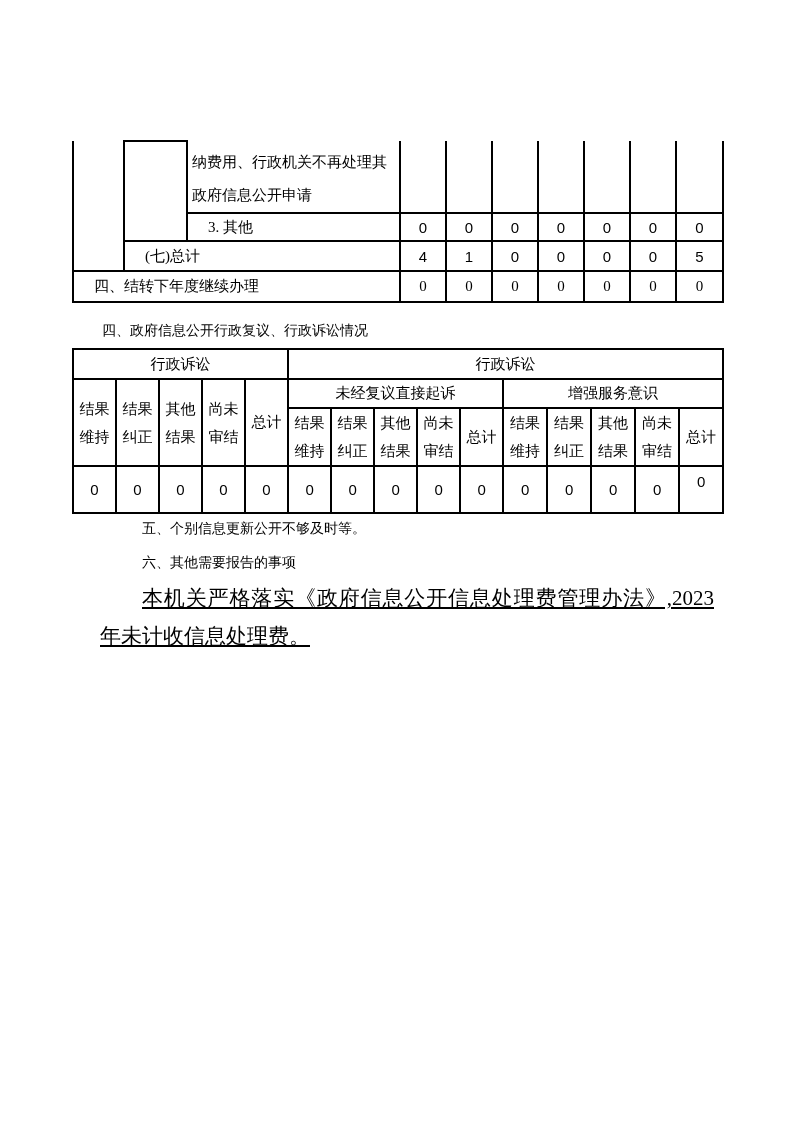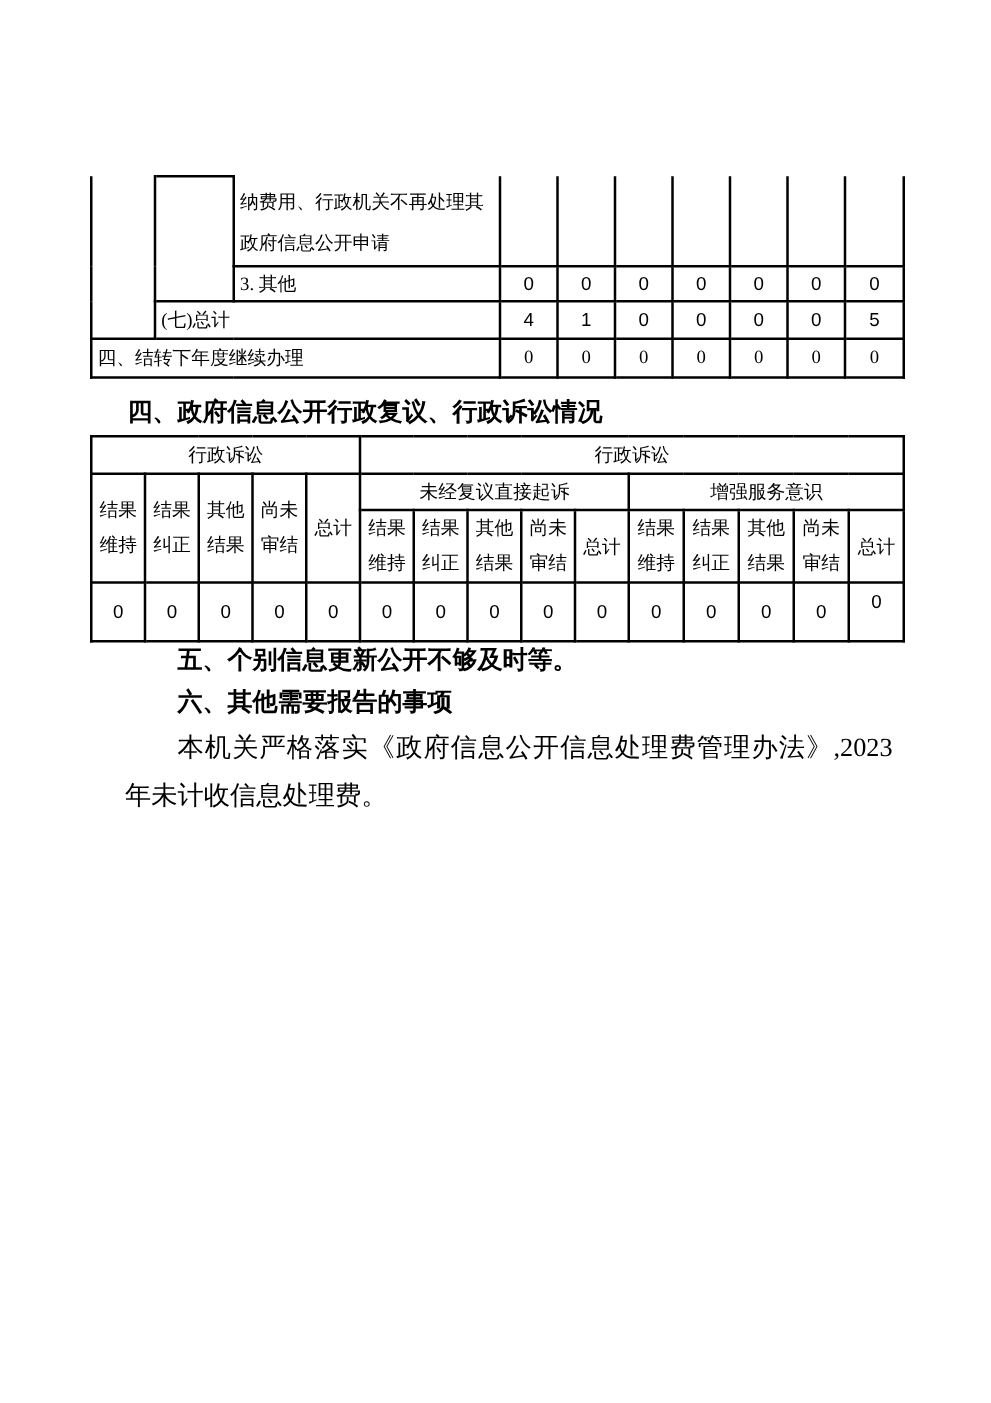--- a/index.html
+++ b/index.html
@@ -22,50 +22,50 @@
     font-size:15px;
     overflow:hidden;
   }
   
   #t1{left:72px;top:140px;width:650px;}
   #t1 .cut{border-top:none;}
   #t1 .rA{height:62px;}
   #t1 .rB{height:28px;}
   #t1 .rC{height:30px;}
   #t1 .rD{height:31px;}
-  #t1 .lbl{text-align:left;padding-left:4px;margin-left:16px;}
+  #t1 .lbl{text-align:left;padding-left:20px;margin-left:16px;}
   #t1 .wrap-lbl{
     text-align:left;vertical-align:top;
     padding:5px 2px 0 4px;line-height:33px;
   }
   .num-sans{font-family:"Liberation Sans","DejaVu Sans",sans-serif;}
   .num-serif{font-family:"Liberation Serif","DejaVu Serif",serif;}
   
   #t2{left:72px;top:348px;width:650px;}
   #t2 .r1{height:30px;}
   #t2 .r2{height:29px;}
   #t2 .r3{height:58px;}
   #t2 .r4{height:47px;}
   #t2 .twoline{white-space:pre-line;line-height:28px;}
   #t2 .raised{vertical-align:top;padding-top:6px;}
   
   .h-sans{
     font-family:"Liberation Sans","DejaVu Sans",sans-serif;
-    font-weight:bold;font-size:20px;line-height:26px;
+    font-weight:normal;font-size:14px;line-height:26px;
   }
   #h4{position:absolute;left:102px;top:317px;}
   #textblock{position:absolute;left:100px;top:515px;width:614px;}
   #textblock .sec-h{margin:0 0 0 42px;}
   #textblock .sec-h.gap{margin-top:8px;}
   .body-p{
     margin:12px 0 0;
     font-size:21px;line-height:38px;
     text-align:justify;text-indent:42px;
   }
-  .body-p.tight{margin-top:4px;}
+  .body-p.tight{margin-top:4px;text-decoration:underline;}
 </style>
 </head>
 <body>
 
 <div class="page">
 
   <table id="t1">
     <colgroup>
       <col style="width:51px">
         <col style="width:63px">

